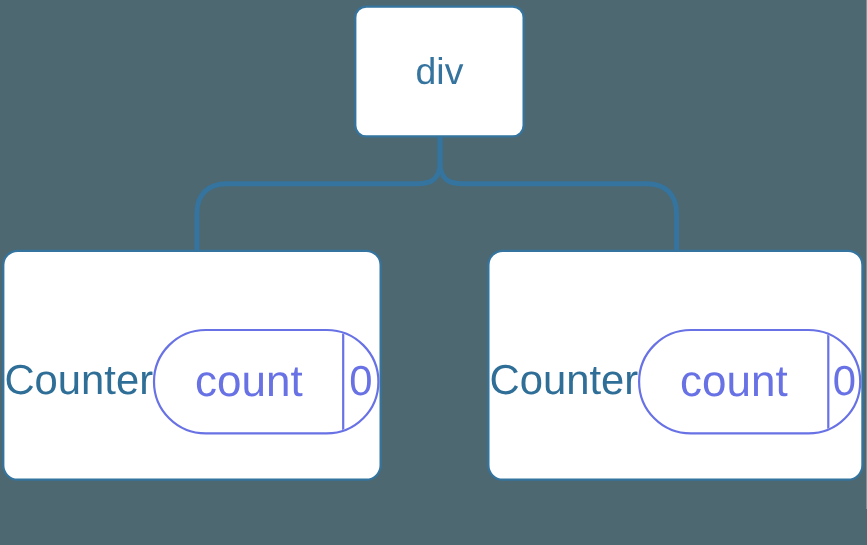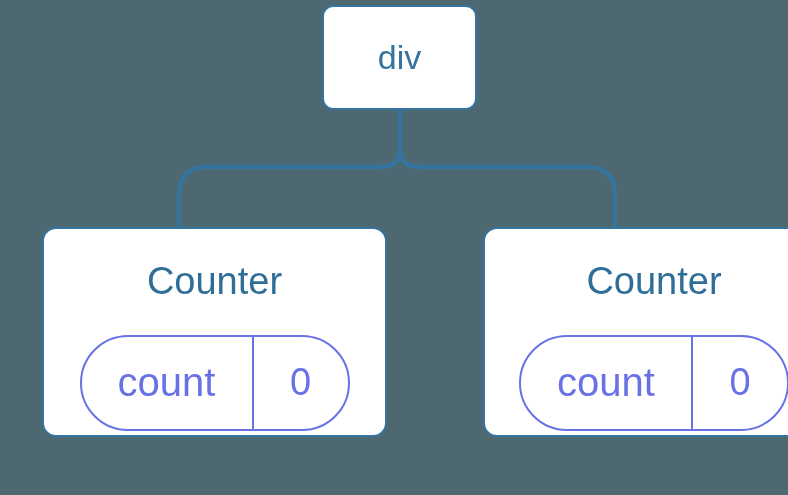--- a/index.html
+++ b/index.html
@@ -26,21 +26,21 @@
     fill: none;
     stroke: var(--line, #34749E);
     stroke-width: 4.5;
     stroke-linejoin: round;
   }
   .root-node {
     position: absolute;
     left: 322px;
     top: 5px;
     width: 155px;
-    height: 105px;
+    height: 120px;
     box-sizing: border-box;
     background: var(--card, #FFFFFF);
     border: 2.5px solid var(--line, #34749E);
     border-radius: 11px;
     display: flex;
     align-items: center;
     justify-content: center;
     font-size: 34px;
     font-weight: 500;
     color: var(--line, #34749E);
@@ -48,23 +48,22 @@
   .counter-card {
     position: absolute;
     top: 227px;
     width: 345px;
     height: 210px;
     box-sizing: border-box;
     background: var(--card, #FFFFFF);
     border: 2px solid var(--line, #34749E);
     border-radius: 14px;
     display: flex;
-    flex-direction: column;
+    flex-direction: row;
     align-items: center;
-    margin-left: 40px;
   }
   .counter-card.left  { left: 2px; }
   .counter-card.right { left: 443px; width: 342px; }
   .counter-title {
     margin-top: 30px;
     font-size: 38px;
     font-weight: 500;
     line-height: 1.2;
     color: var(--node-text, #2F6F97);
   }

